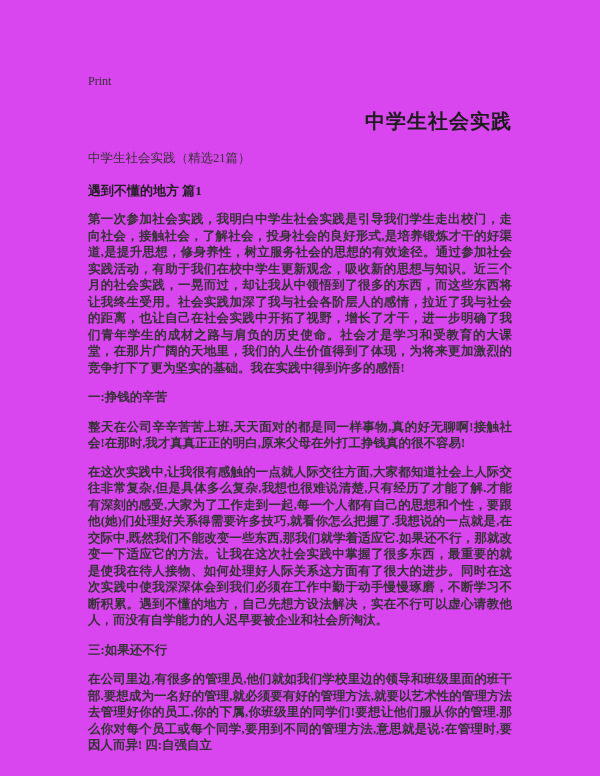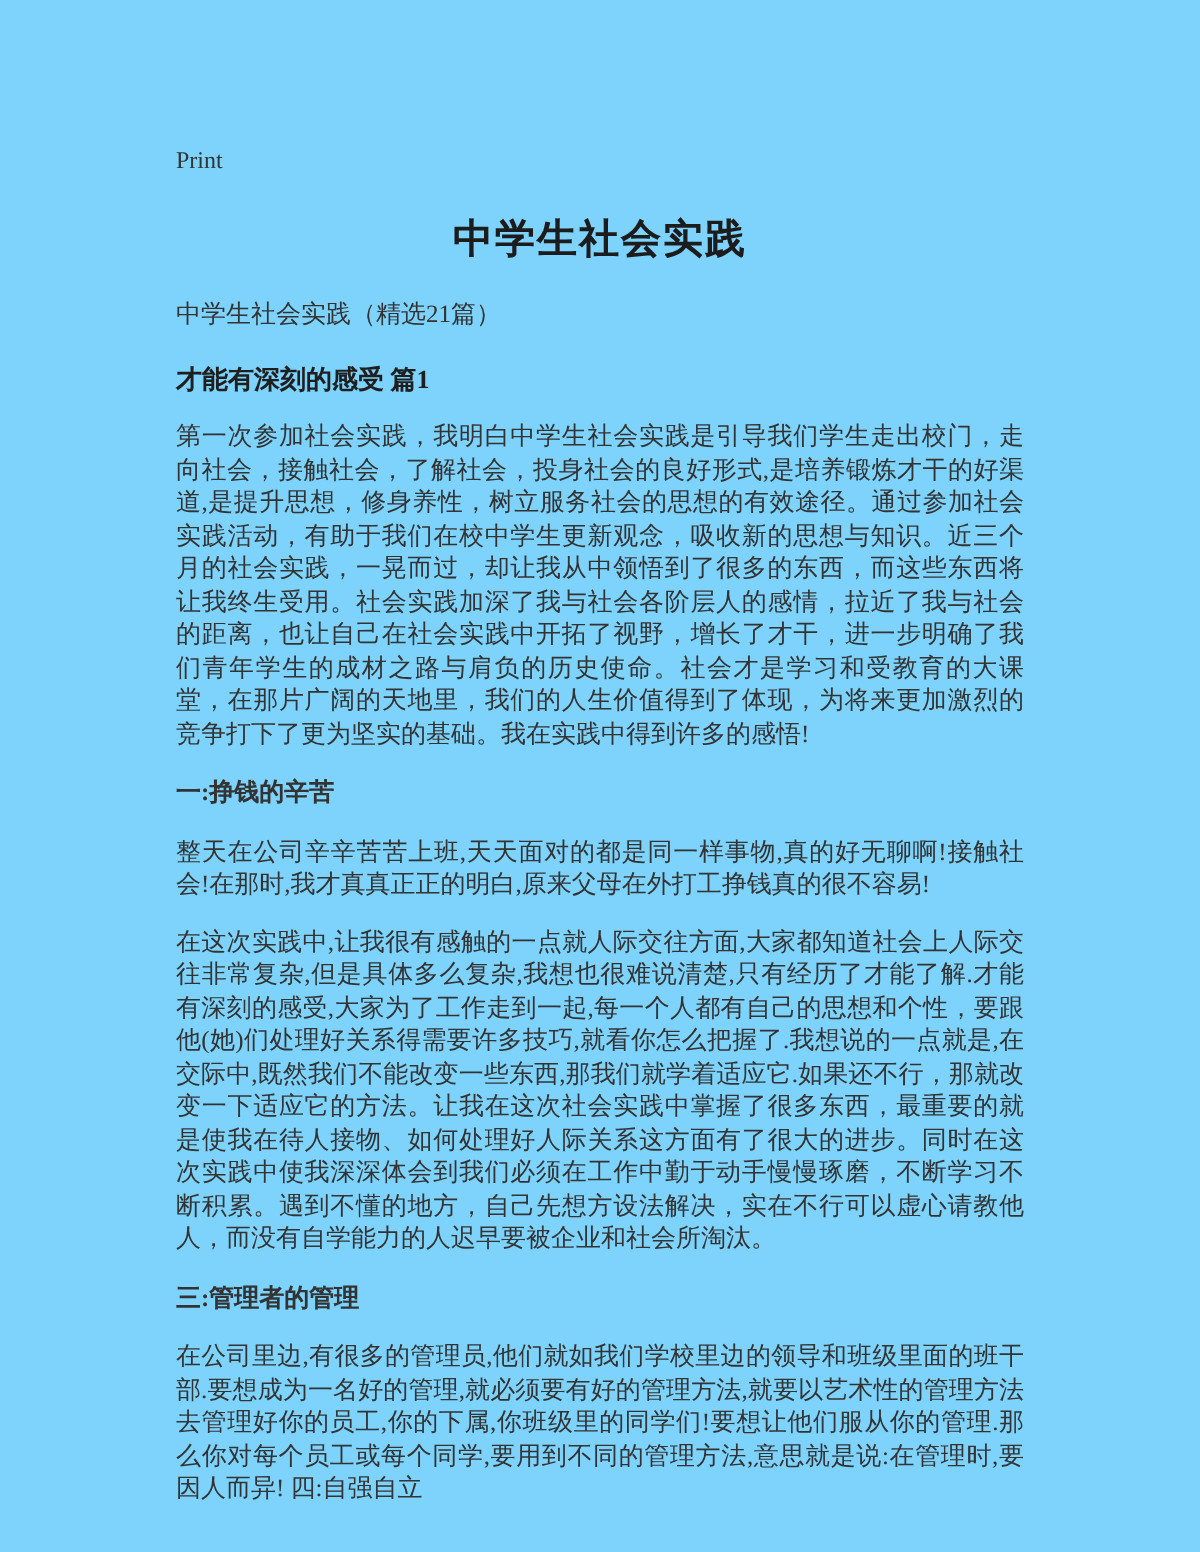--- a/index.html
+++ b/index.html
@@ -12,35 +12,35 @@
     height: 776px;
     overflow: hidden;
     font-family: "Liberation Serif", "DejaVu Serif", serif;
     color: #2f2f2f;
   }
   .page {
     box-sizing: border-box;
     width: 600px;
     height: 776px;
     padding: 71px 88px 40px 88px;
-    background: #7dd3fc;
+    background: #d946ef;
   }
   .print-link {
     display: inline-block;
     font-size: 12px;
     color: #333333;
     text-decoration: none;
     margin: 0 0 10px 0;
     cursor: pointer;
   }
   .doc-title {
     font-size: 20px;
     font-weight: bold;
     color: #1c1c1c;
-    text-align: center;
+    text-align: right;
     margin: 10px 0 0 0;
     line-height: 24px;
     letter-spacing: 1px;
   }
   .doc-subtitle {
     font-size: 12.5px;
     font-weight: normal;
     color: #333333;
     margin: 17px 0 16px 0;
     line-height: 16px;
@@ -53,48 +53,49 @@
     line-height: 17px;
   }
   .para {
     font-size: 12.5px;
     line-height: 16.5px;
     color: #333333;
     text-align: justify;
     text-justify: inter-ideograph;
     margin: 12px 0 0 0;
     word-break: break-all;
+    font-weight: bold;
   }
   .subhead {
     font-size: 12.5px;
     line-height: 16.5px;
     color: #333333;
     font-weight: bold;
     margin: 13px 0 13px 0;
   }
 </style>
 </head>
 <body>
 
 <div class="page">
 
   <a class="print-link">Print</a>
 
   <h1 class="doc-title">中学生社会实践</h1>
 
   <div class="doc-subtitle">中学生社会实践（精选21篇）</div>
 
-  <h2 class="article-heading">才能有深刻的感受 篇1</h2>
+  <h2 class="article-heading">遇到不懂的地方 篇1</h2>
 
   <p class="para">第一次参加社会实践，我明白中学生社会实践是引导我们学生走出校门，走向社会，接触社会，了解社会，投身社会的良好形式,是培养锻炼才干的好渠道,是提升思想，修身养性，树立服务社会的思想的有效途径。通过参加社会实践活动，有助于我们在校中学生更新观念，吸收新的思想与知识。近三个月的社会实践，一晃而过，却让我从中领悟到了很多的东西，而这些东西将让我终生受用。社会实践加深了我与社会各阶层人的感情，拉近了我与社会的距离，也让自己在社会实践中开拓了视野，增长了才干，进一步明确了我们青年学生的成材之路与肩负的历史使命。社会才是学习和受教育的大课堂，在那片广阔的天地里，我们的人生价值得到了体现，为将来更加激烈的竞争打下了更为坚实的基础。我在实践中得到许多的感悟!</p>
 
   <div class="subhead">一:挣钱的辛苦</div>
 
   <p class="para">整天在公司辛辛苦苦上班,天天面对的都是同一样事物,真的好无聊啊!接触社会!在那时,我才真真正正的明白,原来父母在外打工挣钱真的很不容易!</p>
 
 
   <p class="para">在这次实践中,让我很有感触的一点就人际交往方面,大家都知道社会上人际交往非常复杂,但是具体多么复杂,我想也很难说清楚,只有经历了才能了解.才能有深刻的感受,大家为了工作走到一起,每一个人都有自己的思想和个性，要跟他(她)们处理好关系得需要许多技巧,就看你怎么把握了.我想说的一点就是,在交际中,既然我们不能改变一些东西,那我们就学着适应它.如果还不行，那就改变一下适应它的方法。让我在这次社会实践中掌握了很多东西，最重要的就是使我在待人接物、如何处理好人际关系这方面有了很大的进步。同时在这次实践中使我深深体会到我们必须在工作中勤于动手慢慢琢磨，不断学习不断积累。遇到不懂的地方，自己先想方设法解决，实在不行可以虚心请教他人，而没有自学能力的人迟早要被企业和社会所淘汰。</p>
 
-  <div class="subhead">三:管理者的管理</div>
+  <div class="subhead">三:如果还不行</div>
 
   <p class="para">在公司里边,有很多的管理员,他们就如我们学校里边的领导和班级里面的班干部.要想成为一名好的管理,就必须要有好的管理方法,就要以艺术性的管理方法去管理好你的员工,你的下属,你班级里的同学们!要想让他们服从你的管理.那么你对每个员工或每个同学,要用到不同的管理方法,意思就是说:在管理时,要因人而异! 四:自强自立</p>
 
 </div>
 
 </body></html>

